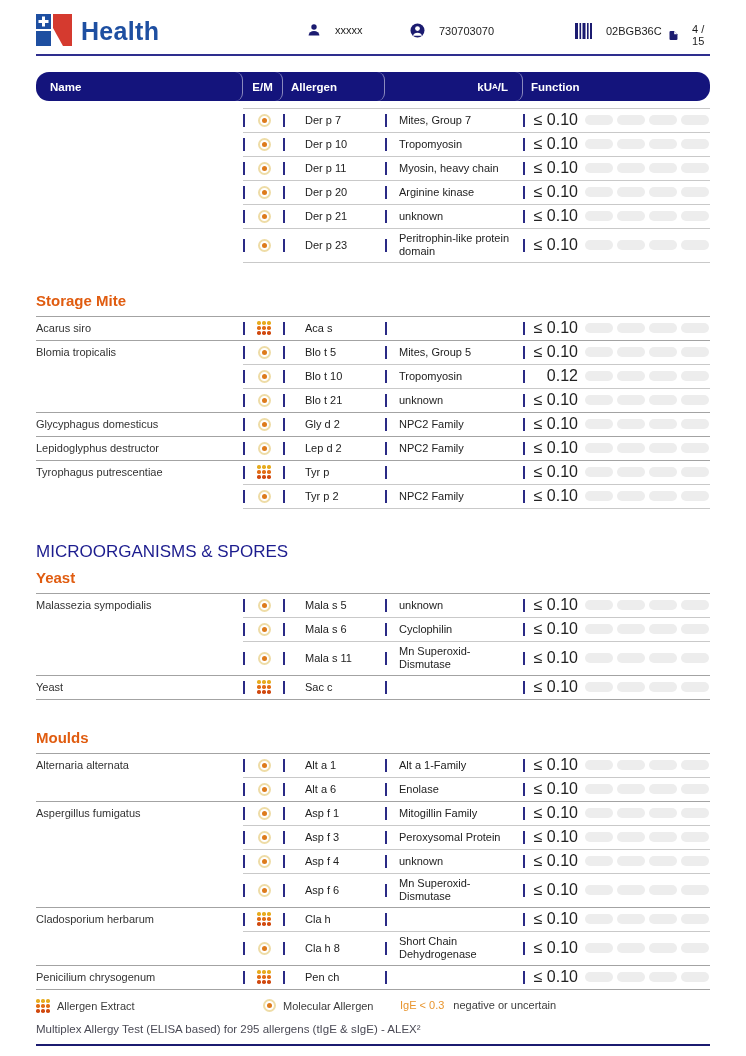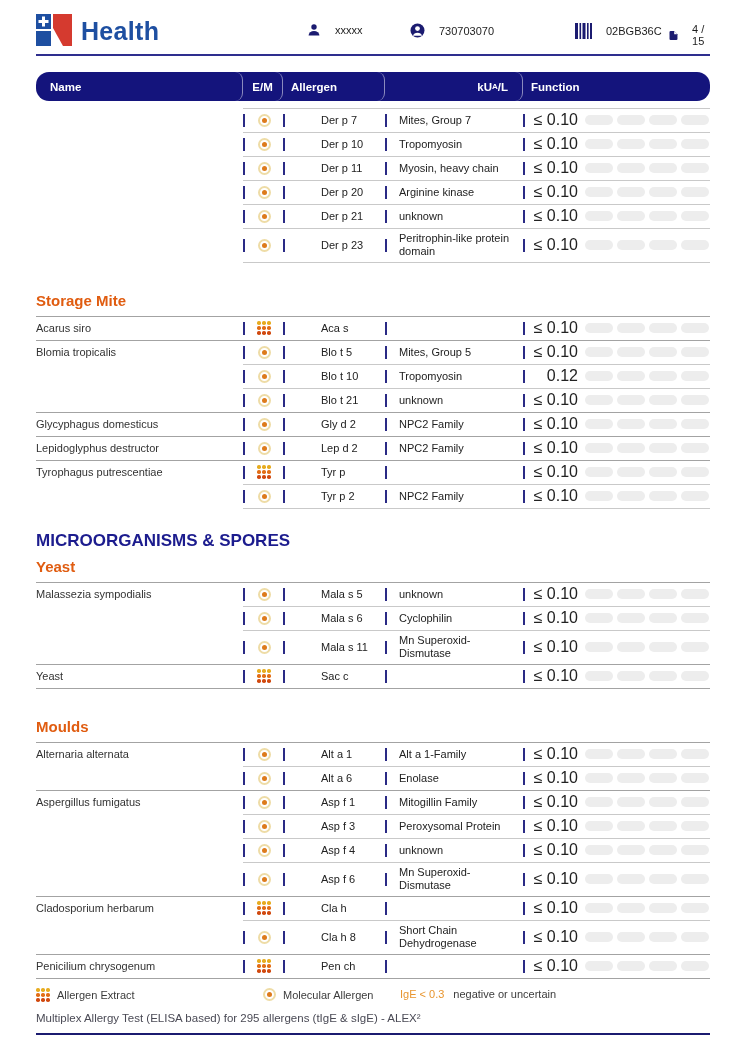--- a/index.html
+++ b/index.html
@@ -27,21 +27,21 @@
   }
   .thc { display: flex; align-items: center; border-right: 1px solid rgba(255,255,255,.5); border-radius: 8px; }
   .thc:last-child { border-right: none; }
   .thc-name { padding-left: 14px; }
   .thc-em { justify-content: center; }
   .thc-al, .thc-fn { padding-left: 8px; }
   .thc-unit { justify-content: flex-end; padding-right: 14px; }
   .thc-unit sub { font-size: 8px; line-height: 1; }
 
   
-  .sec-main { color: #1c1c8e; font-size: 17px; font-weight: bold; margin: 23px 0 2px; }
+  .sec-main { color: #1c1c8e; font-size: 17px; font-weight: normal; margin: 34px 0 2px; }
   .sec-sub { color: #e05c10; font-size: 15px; font-weight: bold; margin: 30px 0 7px; }
   .sec-main + .sec-sub { margin-top: 7px; }
   .first-block { margin-top: 7px; }
 
   .row {
     position: relative; display: grid;
     grid-template-columns: 207px 40px 102px 138px 55px 132px;
     min-height: 24px; align-items: center;
   }
   .row::before { content: ""; position: absolute; top: 0; right: 0; height: 1px; }
@@ -49,21 +49,21 @@
   .row.top-sub::before  { left: 207px; background: #c9c9c9; }
   .row.bot-full::after, .row.bot-sub::after { content: ""; position: absolute; bottom: -1px; right: 0; height: 1px; }
   .row.bot-full::after { left: 0; background: #a3a3a3; }
   .row.bot-sub::after  { left: 207px; background: #c9c9c9; }
 
   .cell { display: flex; align-items: center; height: 100%; }
   .sep { flex: none; width: 2px; height: 13px; background: #2a2a85; }
   .c-name { font-size: 11px; color: #333; padding-right: 8px; }
   .c-em .icon-wrap { flex: 1; display: flex; justify-content: center; }
   .c-al  { font-size: 11px; }
-  .c-al .txt { margin-left: 24px; padding-left: 12px; }
+  .c-al .txt { margin-left: 8px; padding-left: 12px; }
   .c-fn  { font-size: 11px; line-height: 13px; }
   .c-fn .txt { margin-left: 8px; padding: 4px 4px; }
   .c-val { font-size: 16px; }
   .c-val .txt { flex: 1; text-align: right; }
   .c-bars { display: flex; gap: 4px; padding-left: 7px; }
   .pill { width: 28px; height: 10px; border-radius: 5px; background: #ededed; }
 
   
   .mol-icon { position: relative; width: 13px; height: 13px; border: 2px solid #eedca6; border-radius: 50%; }
   .mol-icon::after { content: ""; position: absolute; left: 2px; top: 2px; width: 5px; height: 5px; border-radius: 50%; background: #dd7b1c; }

